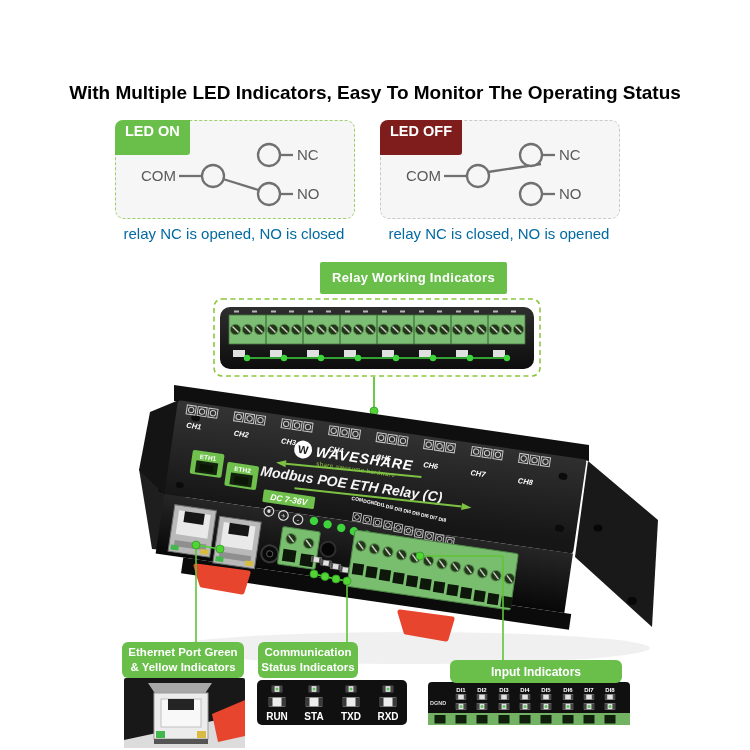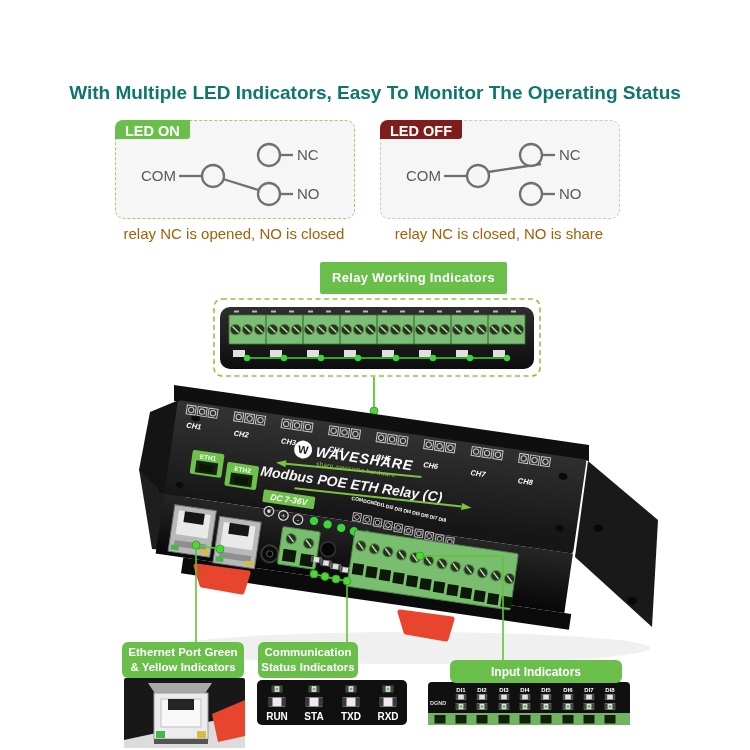--- a/index.html
+++ b/index.html
@@ -1,31 +1,31 @@
 <!DOCTYPE html>
 <html><head>
 <meta charset="utf-8">
 <style>
   html,body{margin:0;padding:0;background:#fff;}
   #stage{position:relative;width:750px;height:750px;background:#ffffff;overflow:hidden;
          font-family:"Liberation Sans",sans-serif;}
   .title{position:absolute;left:0;top:16px;width:750px;text-align:center;
          font-size:46px;font-weight:bold;letter-spacing:.5px;color:#0c0c0c;}
   .subtitle{position:absolute;left:0;top:82px;width:750px;text-align:center;
-         font-size:19px;font-weight:bold;color:#0f766e;}
+         font-size:19px;font-weight:bold;color:#000000;}
   .card{position:absolute;width:238px;height:97px;background:#f6f6f6;border-radius:9px;}
   .card.on{left:115px;top:120px;border:1.6px dashed #9ccf6a;}
   .card.off{left:380px;top:120px;border:1.6px dashed #c9c9c9;}
-  .badge{position:absolute;left:-1px;top:-1px;padding:3px 10px 0 10px;
+  .badge{position:absolute;left:-1px;top:-1px;padding:3px 10px 16px 10px;
          font-size:14.5px;font-weight:bold;color:#fff;border-radius:8px 0 3px 0;}
   .badge.on{background:#6abf4b;}
   .badge.off{background:#7f1d1d;}
   .circuit{position:absolute;left:0;top:0;width:238px;height:97px;}
   .caption{position:absolute;top:225px;width:240px;text-align:center;
-           font-size:15px;color:#a16207;}
+           font-size:15px;color:#0369a1;}
   .caption.on{left:114px;} .caption.off{left:379px;}
   .pill{position:absolute;left:284px;top:262px;width:187px;height:32px;line-height:32px;
         background:#6abf4b;border-radius:2px;color:#fff;text-align:center;
         font-size:13px;font-weight:600;letter-spacing:.3px;margin-left:36px;}
   svg text{font-family:"Liberation Sans",sans-serif;}
   .bigsvg{position:absolute;left:0;top:0;width:750px;height:750px;}
 </style>
 </head>
 <body>
 
@@ -62,21 +62,21 @@
         <circle cx="97" cy="55" r="11" fill="#f6f6f6"></circle>
         <circle cx="150" cy="34" r="11" fill="#f6f6f6"></circle>
         <circle cx="150" cy="73" r="11" fill="#f6f6f6"></circle>
       </g>
       <text x="60" y="60" text-anchor="end" font-size="15" fill="#5a5a5a">COM</text>
       <text x="178" y="39" font-size="15" fill="#5a5a5a">NC</text>
       <text x="178" y="78" font-size="15" fill="#5a5a5a">NO</text>
     </svg>
     <div class="badge off">LED OFF</div>
   </div>
-  <div class="caption off">relay NC is closed, NO is share</div>
+  <div class="caption off">relay NC is closed, NO is opened</div>
 
   <div class="pill">Relay Working Indicators</div>
 
   <svg class="bigsvg" viewBox="0 0 750 750">
     <defs>
       <linearGradient id="gTop" x1="0" y1="0" x2="0.15" y2="1">
         <stop offset="0" stop-color="#343434"></stop>
           <stop offset="1" stop-color="#161616"></stop>
       </linearGradient>
       <linearGradient id="gFront" x1="0" y1="0" x2="0" y2="1">

